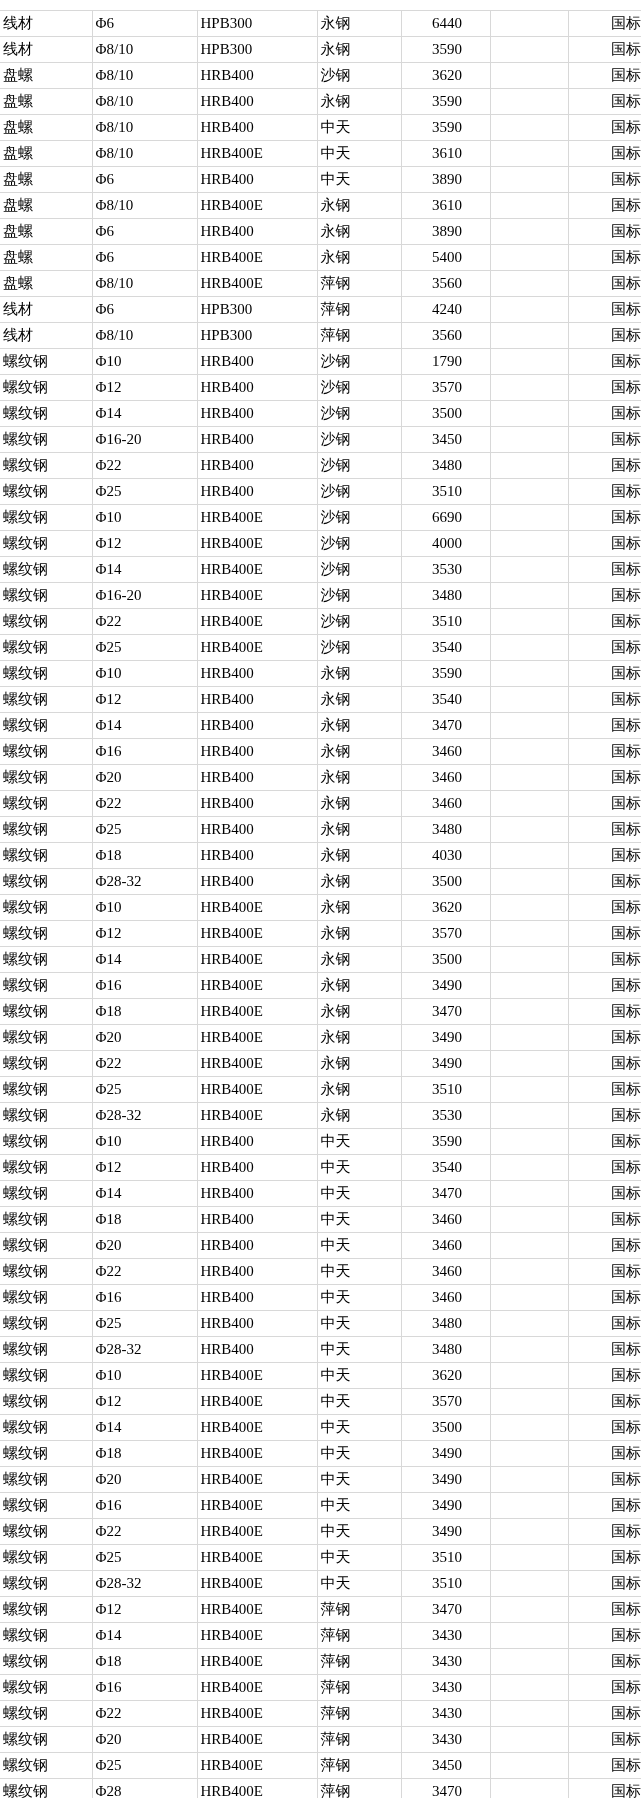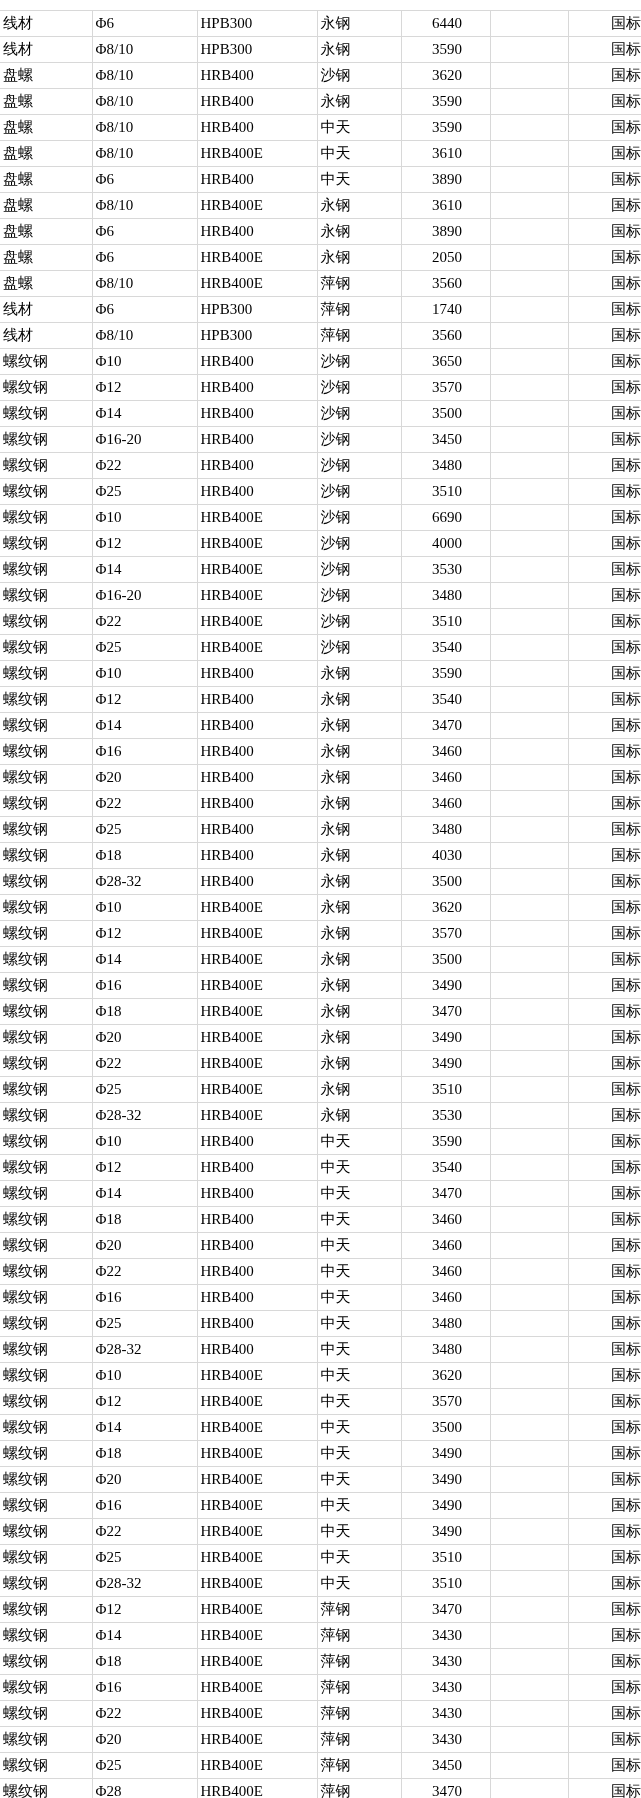--- a/index.html
+++ b/index.html
@@ -132,57 +132,57 @@
         <td class="c3">永钢</td>
         <td class="c4">3890</td>
         <td class="c5"></td>
         <td class="c6">国标</td>
       </tr>
       <tr>
         <td class="c0">盘螺</td>
         <td class="c1">Φ6</td>
         <td class="c2">HRB400E</td>
         <td class="c3">永钢</td>
-        <td class="c4">2050</td>
+        <td class="c4">5400</td>
         <td class="c5"></td>
         <td class="c6">国标</td>
       </tr>
       <tr>
         <td class="c0">盘螺</td>
         <td class="c1">Φ8/10</td>
         <td class="c2">HRB400E</td>
         <td class="c3">萍钢</td>
         <td class="c4">3560</td>
         <td class="c5"></td>
         <td class="c6">国标</td>
       </tr>
       <tr>
         <td class="c0">线材</td>
         <td class="c1">Φ6</td>
         <td class="c2">HPB300</td>
         <td class="c3">萍钢</td>
-        <td class="c4">1740</td>
+        <td class="c4">4240</td>
         <td class="c5"></td>
         <td class="c6">国标</td>
       </tr>
       <tr>
         <td class="c0">线材</td>
         <td class="c1">Φ8/10</td>
         <td class="c2">HPB300</td>
         <td class="c3">萍钢</td>
         <td class="c4">3560</td>
         <td class="c5"></td>
         <td class="c6">国标</td>
       </tr>
       <tr>
         <td class="c0">螺纹钢</td>
         <td class="c1">Φ10</td>
         <td class="c2">HRB400</td>
         <td class="c3">沙钢</td>
-        <td class="c4">3650</td>
+        <td class="c4">1790</td>
         <td class="c5"></td>
         <td class="c6">国标</td>
       </tr>
       <tr>
         <td class="c0">螺纹钢</td>
         <td class="c1">Φ12</td>
         <td class="c2">HRB400</td>
         <td class="c3">沙钢</td>
         <td class="c4">3570</td>
         <td class="c5"></td>

